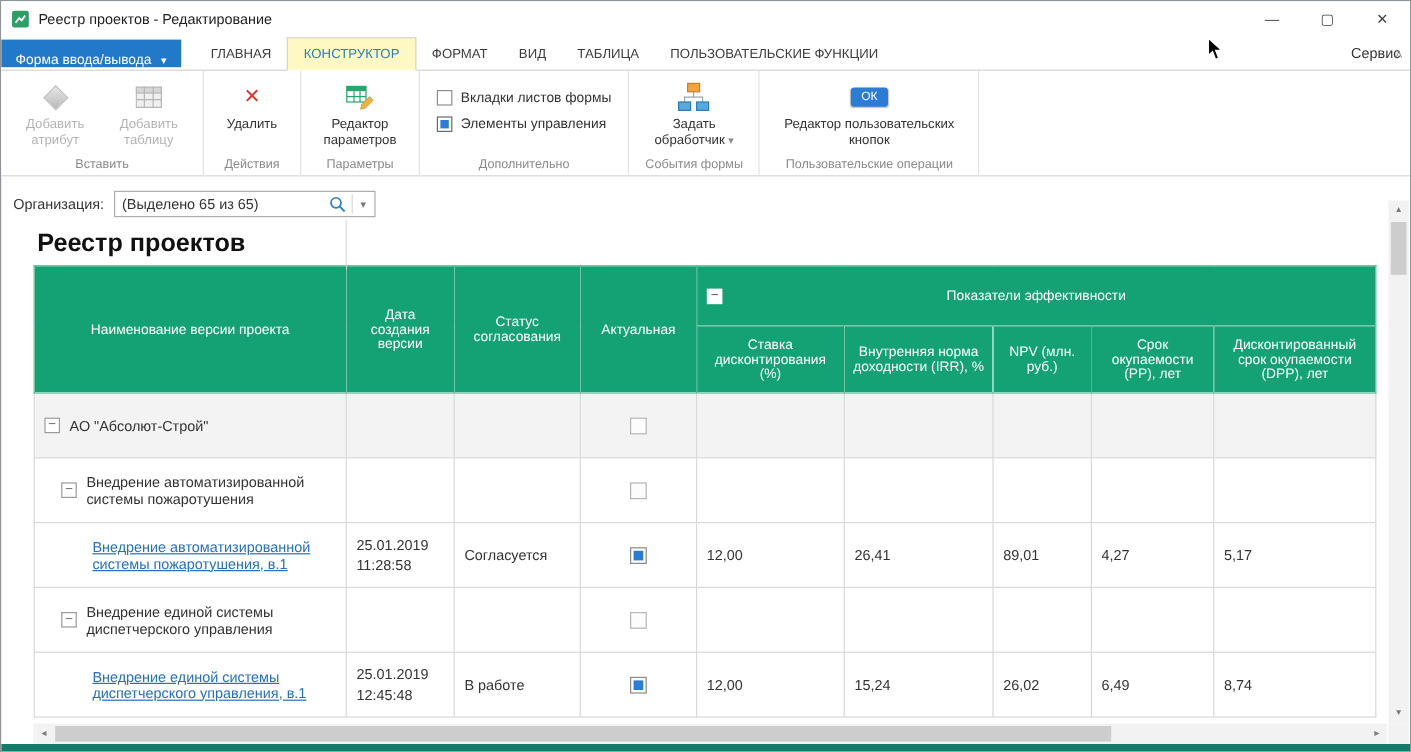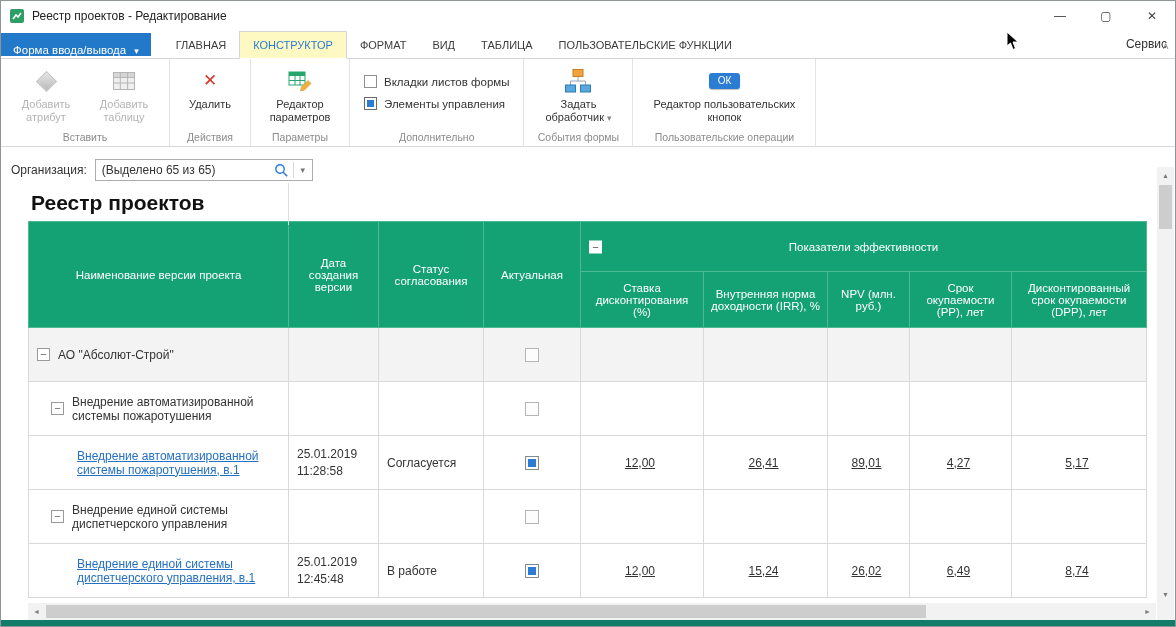--- a/index.html
+++ b/index.html
@@ -59,21 +59,21 @@
   .hdr-minus { position:absolute; left:8px; top:50%; transform:translateY(-50%); width:13px; height:13px; background:#fff; color:#555; font-size:11px; line-height:12px; text-align:center; cursor:pointer; }
   table.grid td { border:1px solid #d9d9d9; padding:4px 8px; vertical-align:middle; color:#333; }
   tr.data-row { height:54px; background:#fff; }
   tr.data-row.lvl0 { background:#f3f3f3; }
   .name-cell { }
   .name-inner { display:flex; align-items:center; }
   .name-inner.ind1 { padding-left:14px; }
   .name-inner.ind2 { padding-left:40px; }
   .expand-box { display:inline-block; width:13px; height:13px; border:1px solid #9a9a9a; background:#fff; color:#666; font-size:11px; line-height:11px; text-align:center; margin-right:8px; flex:none; cursor:pointer; }
   a.row-link { color:#2470c2; text-decoration:underline; cursor:pointer; }
-  .num { text-align:center; padding-right:12px !important;text-decoration:underline; }
+  .num { text-align:left; padding-right:12px !important; }
   .dline { display:block; line-height:1.35; }
   .cbx-cell { text-align:center; }
   .tbl-cbx { display:inline-block; width:14px; height:14px; border:1px solid #b5b5b5; background:#fcfcfc; position:relative; vertical-align:middle; cursor:pointer; }
   .tbl-cbx.checked { border-color:#8a8a8a; }
   .tbl-cbx.checked::after { content:""; position:absolute; inset:2px; background:#2b7cd3; }
 
   
   .vscroll { position:absolute; top:166px; right:1px; width:17px; bottom:23px; background:#f2f2f2; }
   .vs-btn { position:absolute; left:0; right:0; height:17px; display:flex; align-items:center; justify-content:center; font-size:7px; color:#7a7a7a; cursor:pointer; }
   .vs-up { top:0; } .vs-down { bottom:0; }

